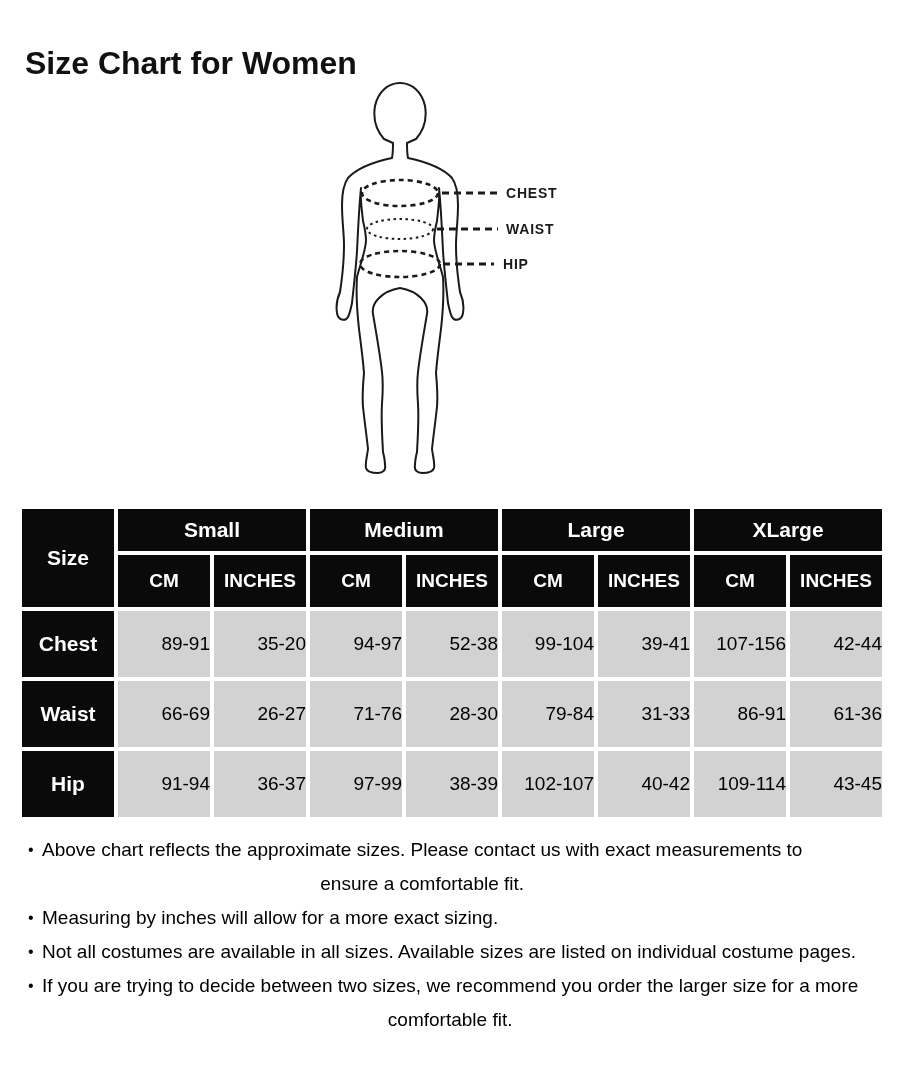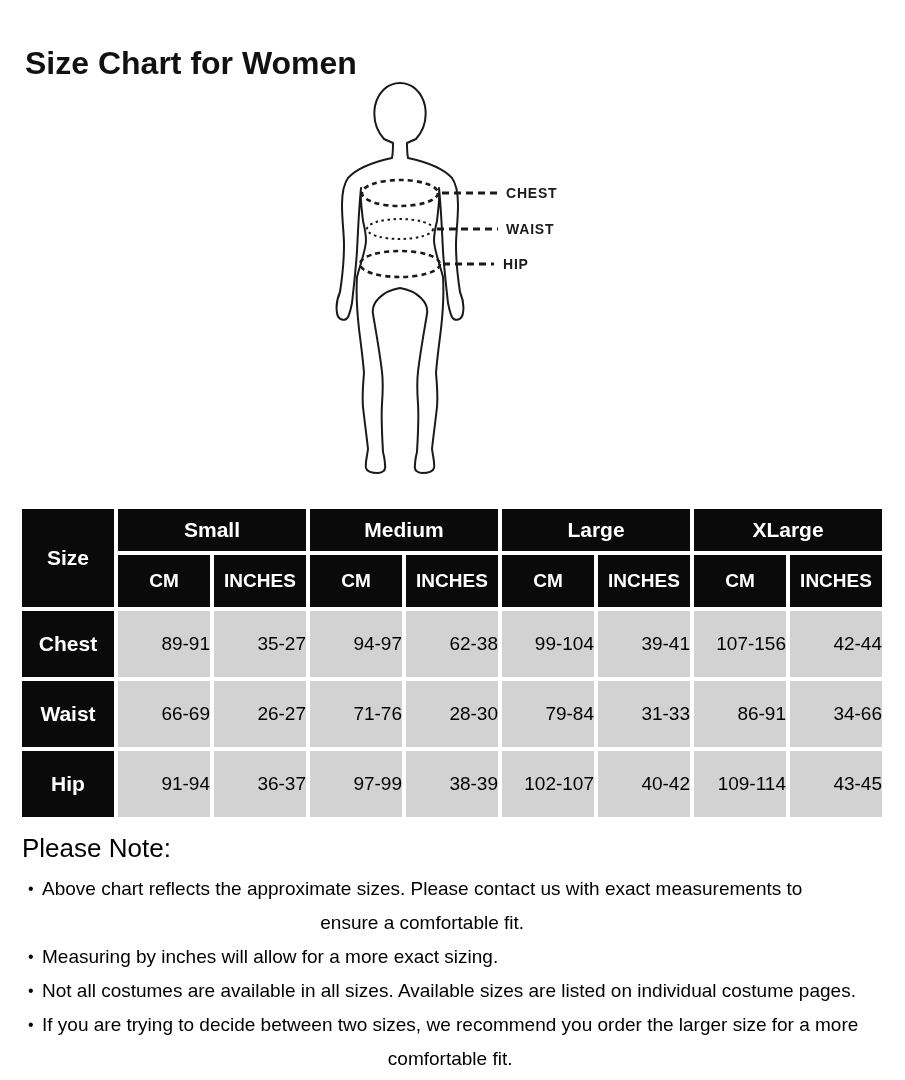--- a/index.html
+++ b/index.html
@@ -181,55 +181,54 @@
       <th>CM</th>
       <th>INCHES</th>
       <th>CM</th>
       <th>INCHES</th>
     </tr>
   </thead>
   <tbody>
     <tr>
       <th class="row-label">Chest</th>
       <td>89-91</td>
-      <td>35-27</td>
+      <td>35-20</td>
       <td>94-97</td>
-      <td>62-38</td>
+      <td>52-38</td>
       <td>99-104</td>
       <td>39-41</td>
       <td>107-156</td>
       <td>42-44</td>
     </tr>
     <tr>
       <th class="row-label">Waist</th>
       <td>66-69</td>
       <td>26-27</td>
       <td>71-76</td>
       <td>28-30</td>
       <td>79-84</td>
       <td>31-33</td>
       <td>86-91</td>
-      <td>34-66</td>
+      <td>61-36</td>
     </tr>
     <tr>
       <th class="row-label">Hip</th>
       <td>91-94</td>
       <td>36-37</td>
       <td>97-99</td>
       <td>38-39</td>
       <td>102-107</td>
       <td>40-42</td>
       <td>109-114</td>
       <td>43-45</td>
     </tr>
   </tbody>
 </table>
 
 <div class="notes">
-  <p class="notes-heading">Please Note:</p>
   <div class="note-item">
     <span class="note-bullet">•</span>
     <span class="note-text">Above chart reflects the approximate sizes. Please contact us with exact measurements to
 ensure a comfortable fit.</span>
   </div>
   <div class="note-item">
     <span class="note-bullet">•</span>
     <span class="note-text">Measuring by inches will allow for a more exact sizing.</span>
   </div>
   <div class="note-item">

